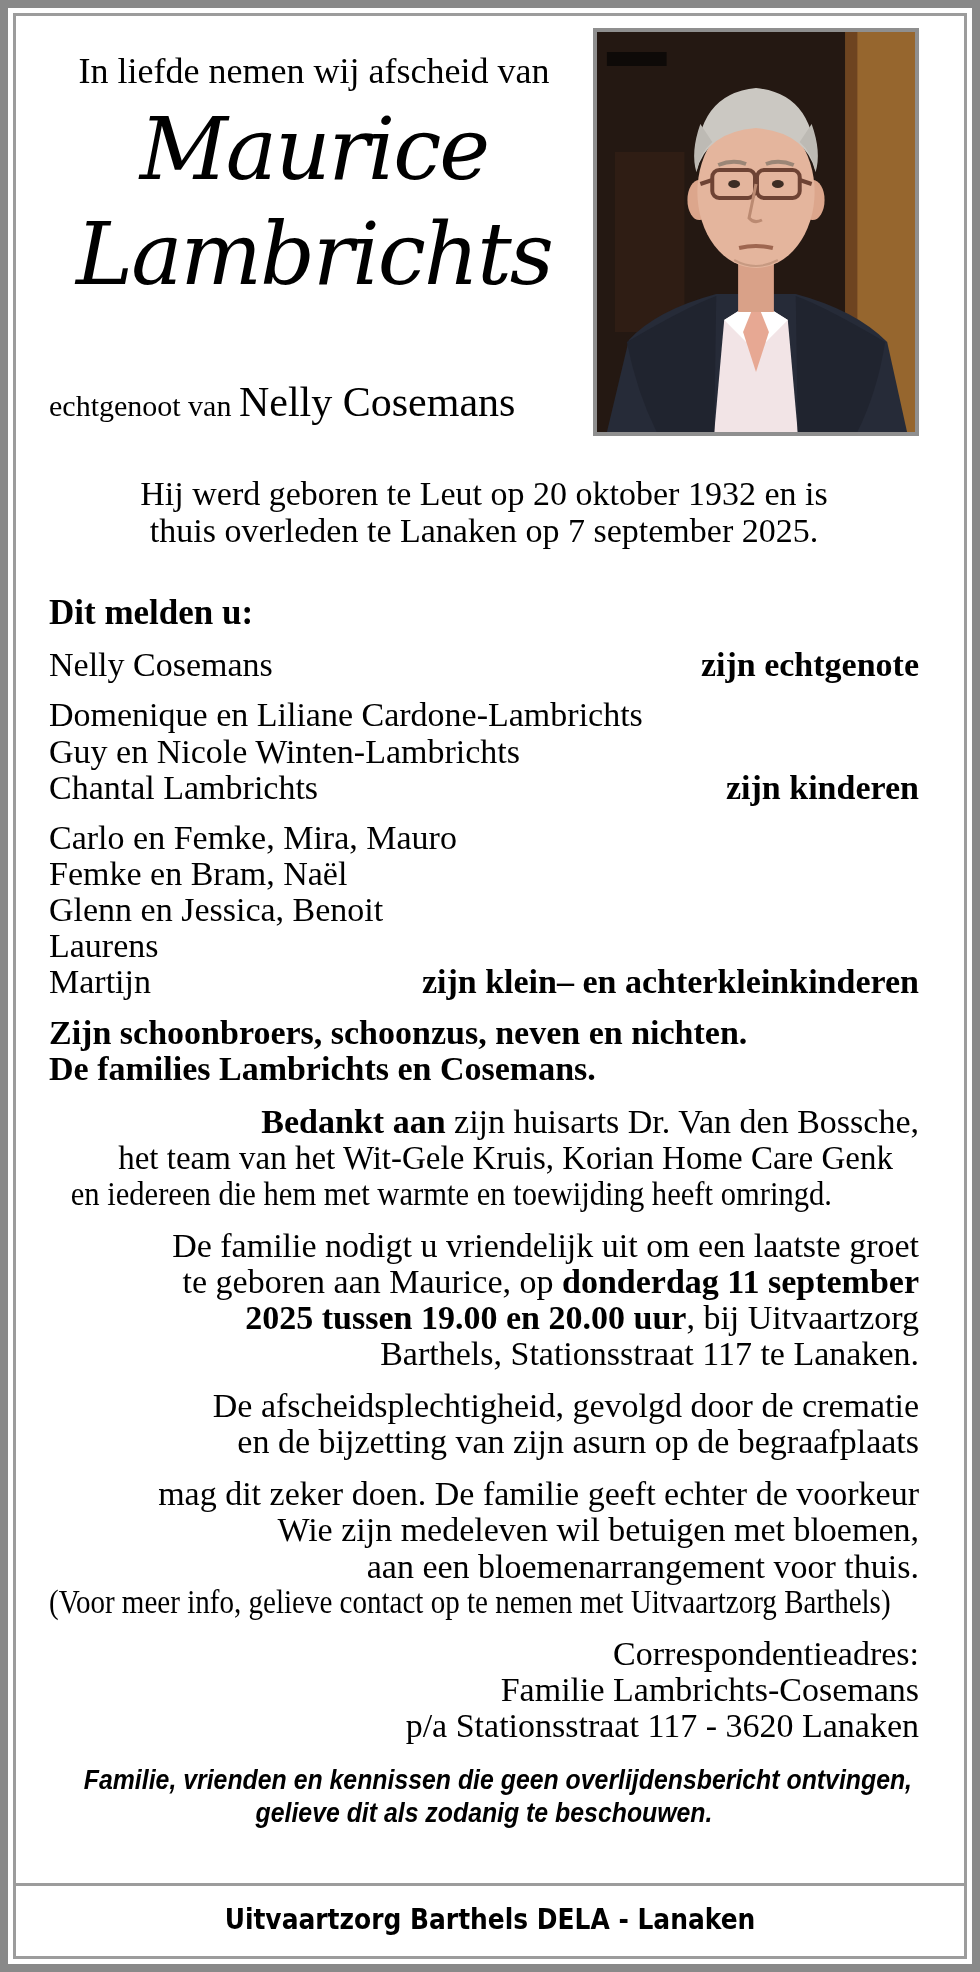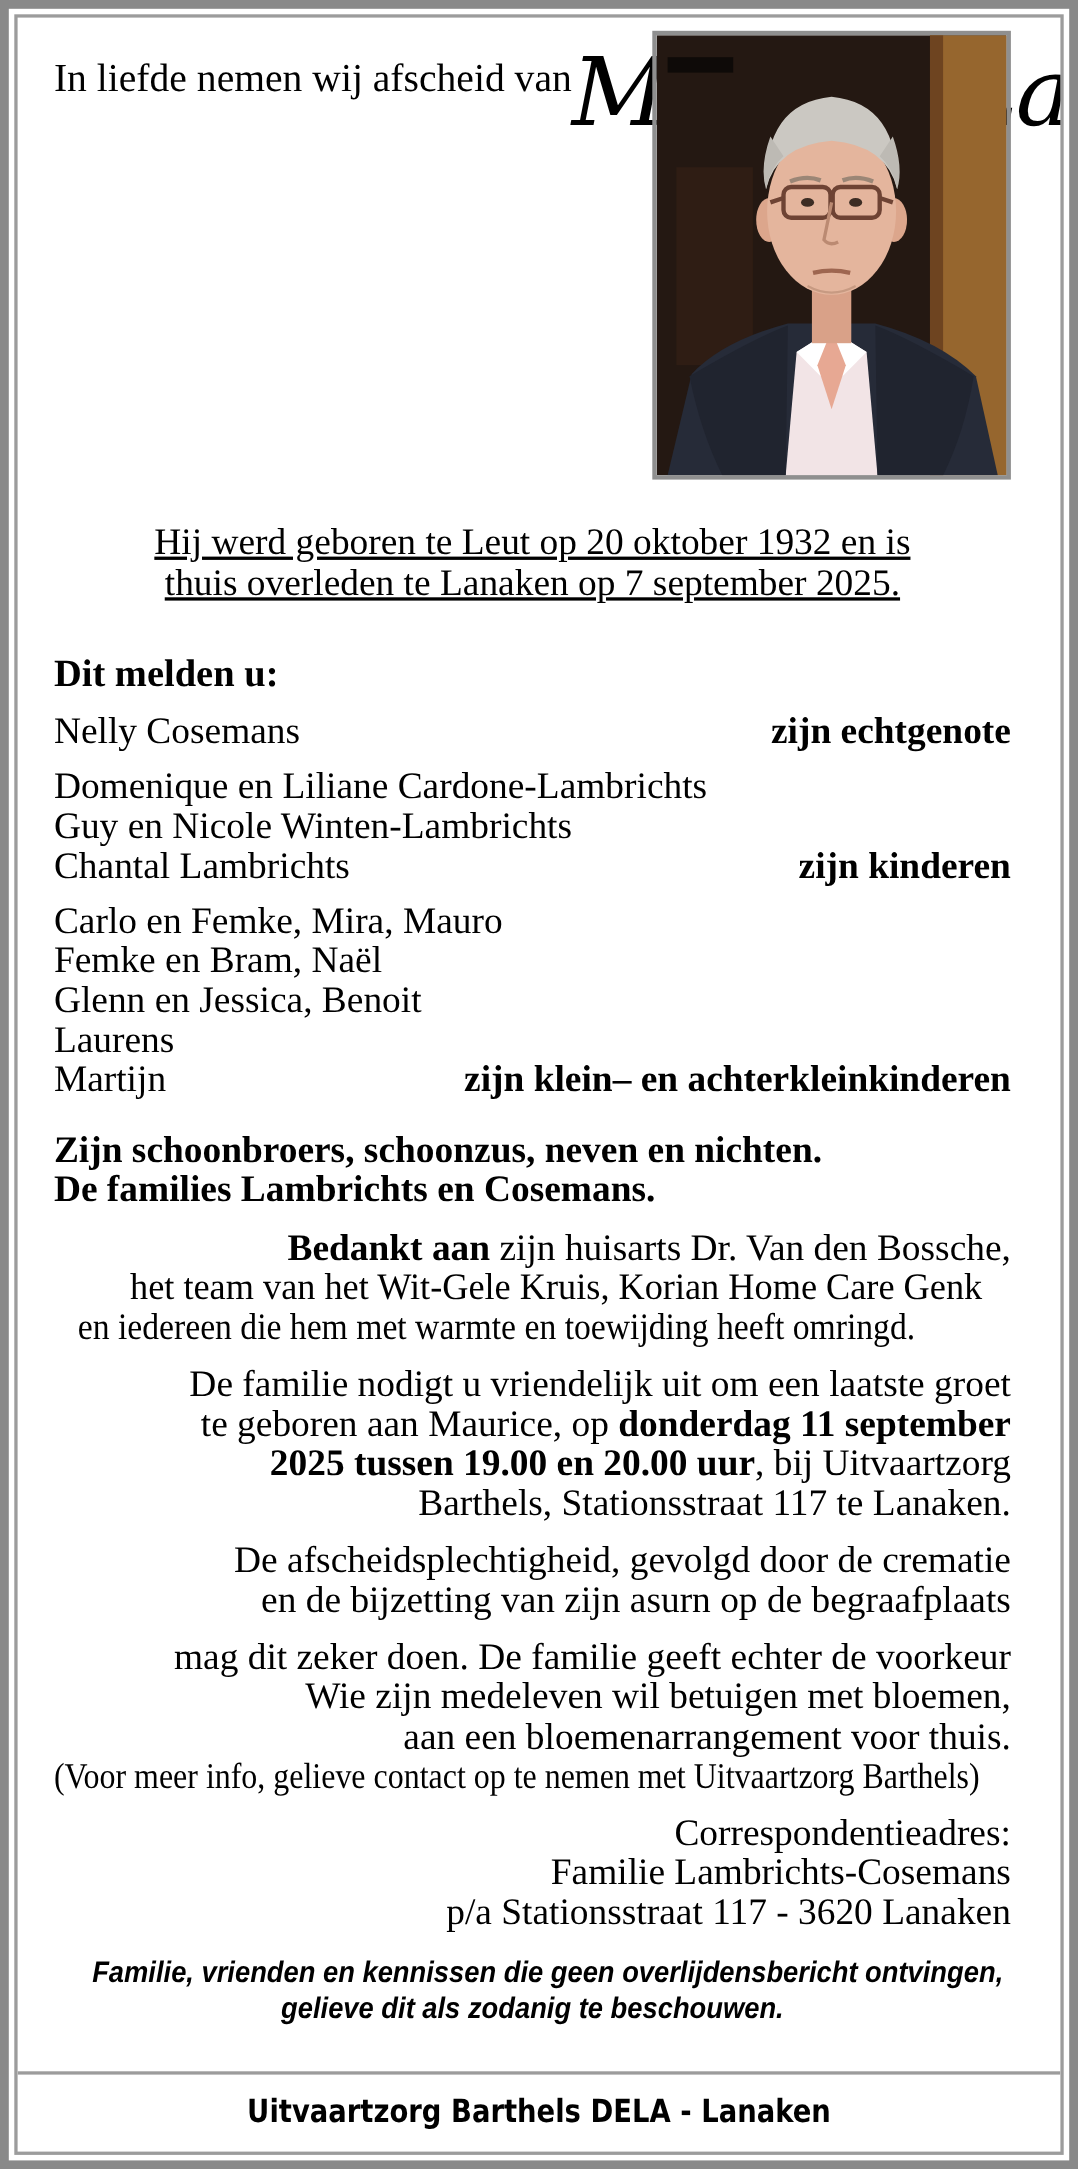--- a/index.html
+++ b/index.html
@@ -8,35 +8,35 @@
     border:8px solid #898989;background:#ffffff;padding:5px;
   }
   .frame{
     height:100%;box-sizing:border-box;border:3px solid #9c9c9c;
     display:flex;flex-direction:column;overflow:hidden;
     font-family:"Liberation Serif", serif;color:#000;
   }
   .content{padding:12px 45px 0 33px;}
   
   .header-row{display:flex;gap:14px;}
-  .header-left{flex:1;display:flex;text-align:center;min-width:0;}
+  .header-left{flex:1;display:flex;flex-direction:column;text-align:center;min-width:0;}
   .greeting{font-size:36px;margin-top:22px;white-space:nowrap;}
   .script-name{font-family:"DejaVu Serif", serif;font-style:italic;font-size:86px;line-height:1.1;margin-top:10px;letter-spacing:-2px;}
   .spouse{margin-top:auto;text-align:left;font-size:30px;padding-bottom:10px;white-space:nowrap;}
   .spouse-name{font-size:42px;}
   .photo-wrap{width:318px;height:400px;border:4px solid #8f8f8f;flex:none;box-sizing:content-box;}
   .photo-wrap svg{display:block;width:100%;height:100%;}
   
-  .birth{text-align:center;font-size:34px;line-height:1.08;margin-top:40px;text-decoration:underline;}
+  .birth{text-align:center;font-size:34px;line-height:1.08;margin-top:40px;}
   .line{display:block;white-space:nowrap;}
   .section-heading{font-weight:700;font-size:35px;margin-top:44px;}
   .group{margin-top:14px;font-size:34px;line-height:1.06;}
   .last-line{display:flex;justify-content:space-between;align-items:baseline;white-space:nowrap;}
   .rel-label{font-weight:700;}
-  .closing{margin-top:28px;font-weight:700;font-size:34px;line-height:1.08;}
+  .closing{margin-top:15px;font-weight:700;font-size:34px;line-height:1.08;}
   .para{margin-top:16px;font-size:34px;line-height:1.06;text-align:right;}
   .b{font-weight:700;}
   .cond-97{transform:scaleX(0.97);transform-origin:left;}
   .cond-90{transform:scaleX(0.90);transform-origin:left;}
   .note-line{font-size:33px;transform:scaleX(0.88);transform-origin:left;white-space:nowrap;display:block;}
   
   .notice{margin-top:20px;text-align:center;font-family:"Liberation Sans", sans-serif;font-style:italic;font-weight:700;font-size:27px;line-height:1.25;}
   .notice .nline{display:block;transform:scaleX(0.92);transform-origin:center;white-space:nowrap;}
   
   .footer-block{margin-top:auto;}

